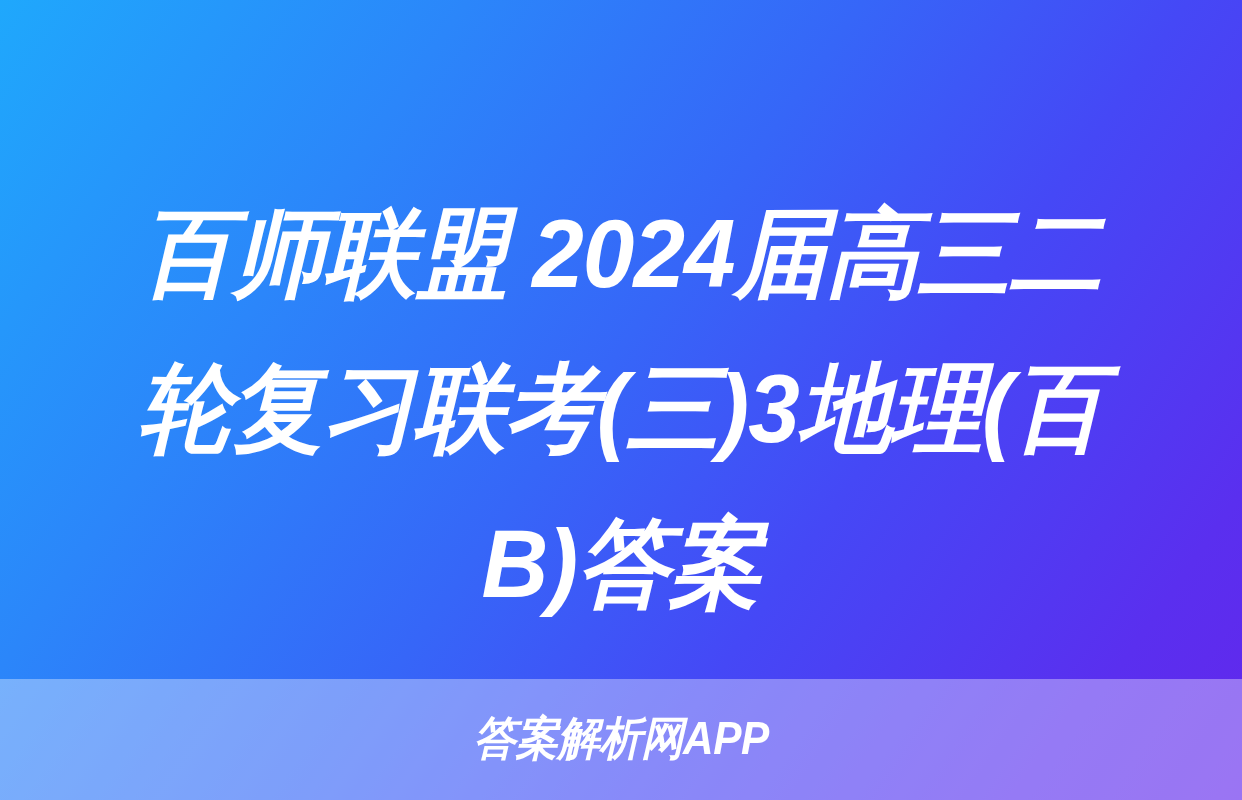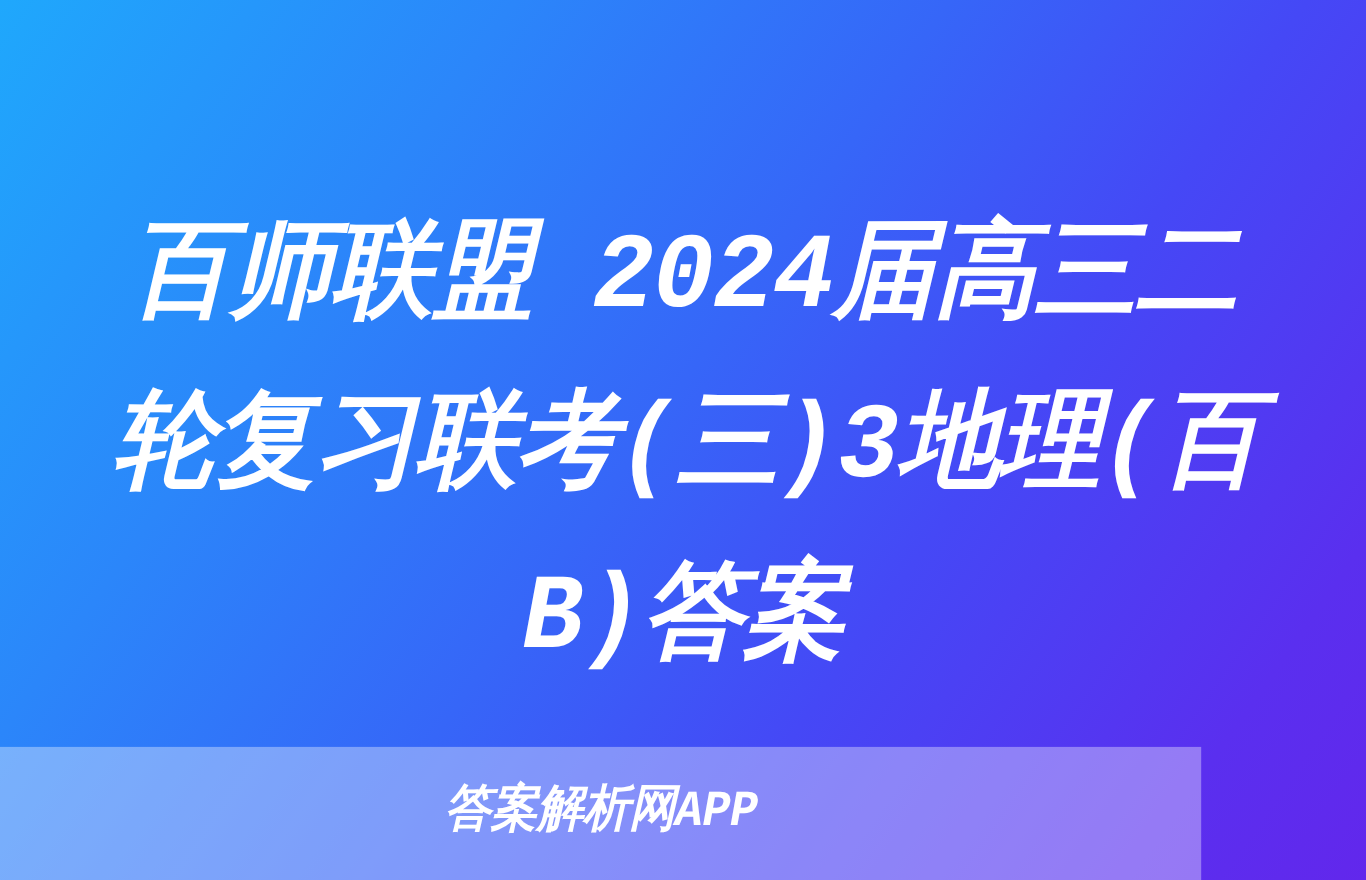--- a/index.html
+++ b/index.html
@@ -6,21 +6,21 @@
   html, body {
     margin: 0;
     padding: 0;
     background: #ffffff;
   }
   #card {
     position: relative;
     width: 1242px;
     height: 800px;
     overflow: hidden;
-    font-family: Liberation Mono, monospace;
+    font-family: Liberation Sans, sans-serif;
     
     background: linear-gradient(125deg,
         #1FA8FC 0%,
         #2B86FA 26%,
         #3666F8 48%,
         #4548F6 66%,
         #5A2FEF 88%,
         #6227EC 100%);
   }
 
@@ -46,21 +46,21 @@
     transform: scaleX(0.955);
     transform-origin: center center;
     text-rendering: optimizeLegibility;
   }
 
   
   #footer-band {
     position: absolute;
     left: 0;
     top: 679px;
-    width: 1092px;
+    width: 1242px;
     height: 121px;
     background: rgba(255, 255, 255, 0.36);
     display: flex;
     align-items: center;
     justify-content: center;
     text-align: center;
   }
   #footer-text {
     color: #ffffff;
     font-size: 46px;

